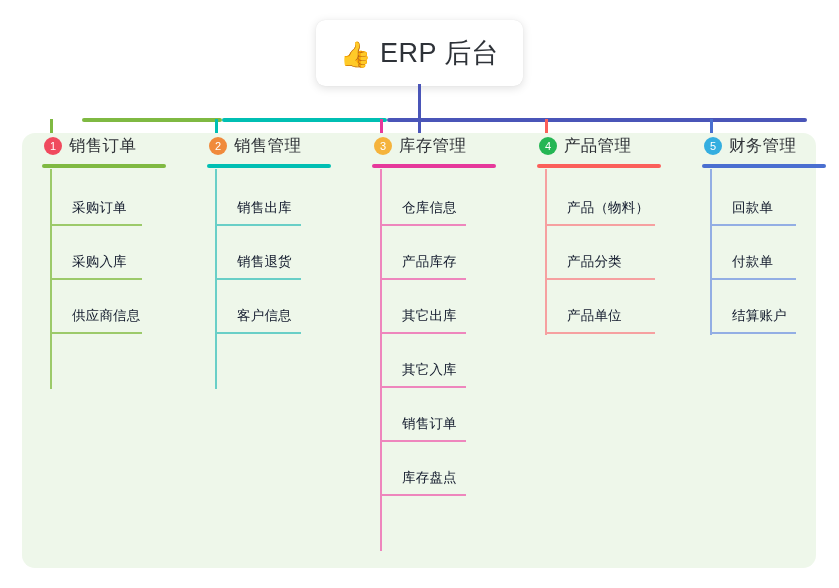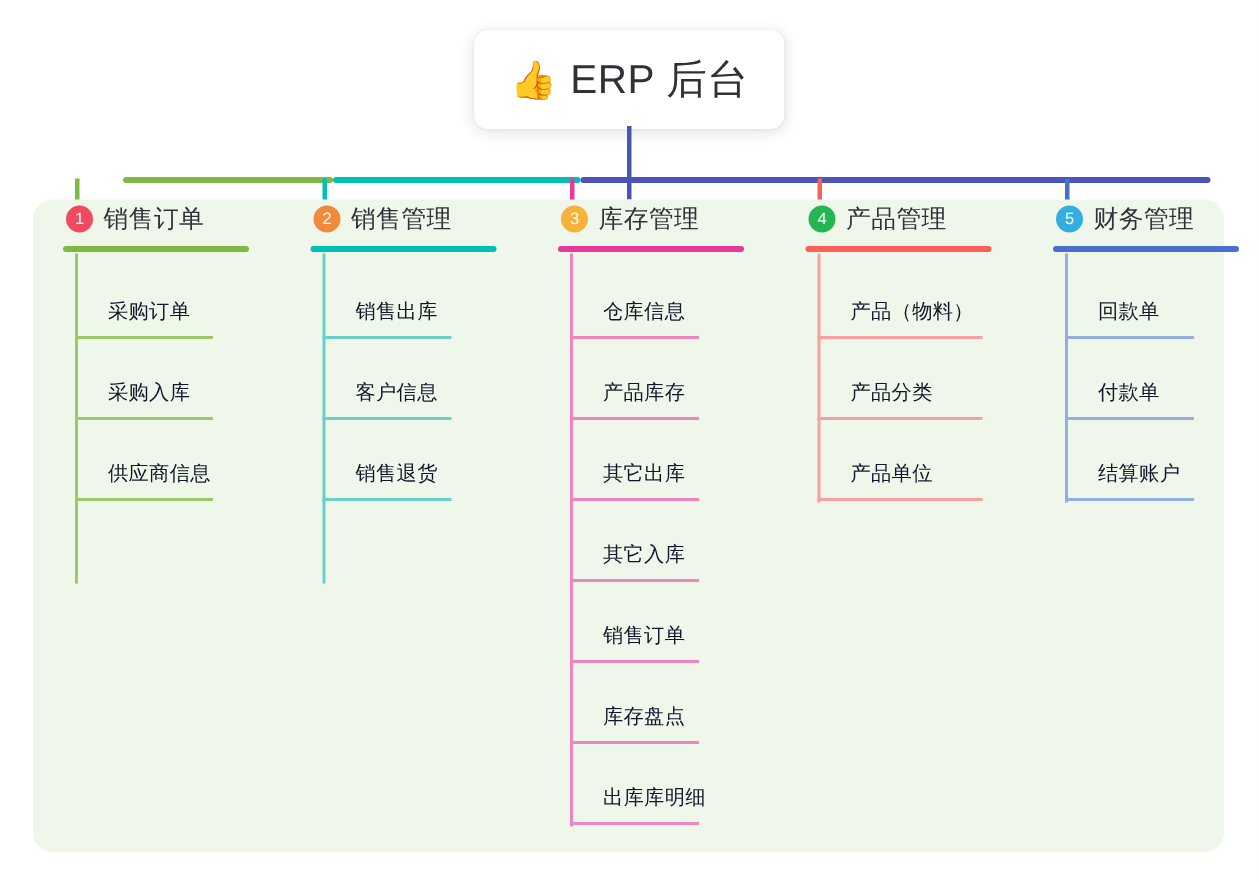--- a/index.html
+++ b/index.html
@@ -201,27 +201,27 @@
             <span class="badge" style="background: rgb(240, 138, 60);">2</span>
             <span class="col-title">销售管理</span>
           </div>
           <div class="col-rule" style="width: 124px; background: rgb(0, 191, 179);"></div>
           <div class="items">
             <div class="item">
               <span class="item-label">销售出库</span>
               <div class="item-rule" style="width: 86px; background: rgb(105, 207, 199);"></div>
             </div>
             <div class="item">
+              <span class="item-label">销售退货</span>
+              <div class="item-rule" style="width: 86px; background: rgb(105, 207, 199);"></div>
+            </div>
+            <div class="item">
               <span class="item-label">客户信息</span>
               <div class="item-rule" style="width: 86px; background: rgb(105, 207, 199);"></div>
             </div>
-            <div class="item">
-              <span class="item-label">销售退货</span>
-              <div class="item-rule" style="width: 86px; background: rgb(105, 207, 199);"></div>
-            </div>
           </div>
           <div class="spine" style="height: 220px; background: rgb(105, 207, 199);"></div>
         </div>
         <div class="col" style="left: 350px; width: 155px;">
           <div class="col-head">
             <span class="badge" style="background: rgb(245, 179, 60);">3</span>
             <span class="col-title">库存管理</span>
           </div>
           <div class="col-rule" style="width: 124px; background: rgb(230, 57, 155);"></div>
           <div class="items">
@@ -242,24 +242,20 @@
               <div class="item-rule" style="width: 86px; background: rgb(238, 134, 189);"></div>
             </div>
             <div class="item">
               <span class="item-label">销售订单</span>
               <div class="item-rule" style="width: 86px; background: rgb(238, 134, 189);"></div>
             </div>
             <div class="item">
               <span class="item-label">库存盘点</span>
               <div class="item-rule" style="width: 86px; background: rgb(238, 134, 189);"></div>
             </div>
-            <div class="item">
-              <span class="item-label">出库库明细</span>
-              <div class="item-rule" style="width: 86px; background: rgb(238, 134, 189);"></div>
-            </div>
           </div>
           <div class="spine" style="height: 382px; background: rgb(238, 134, 189);"></div>
         </div>
         <div class="col" style="left: 515px; width: 160px;">
           <div class="col-head">
             <span class="badge" style="background: rgb(37, 182, 84);">4</span>
             <span class="col-title">产品管理</span>
           </div>
           <div class="col-rule" style="width: 124px; background: rgb(251, 95, 90);"></div>
           <div class="items">

